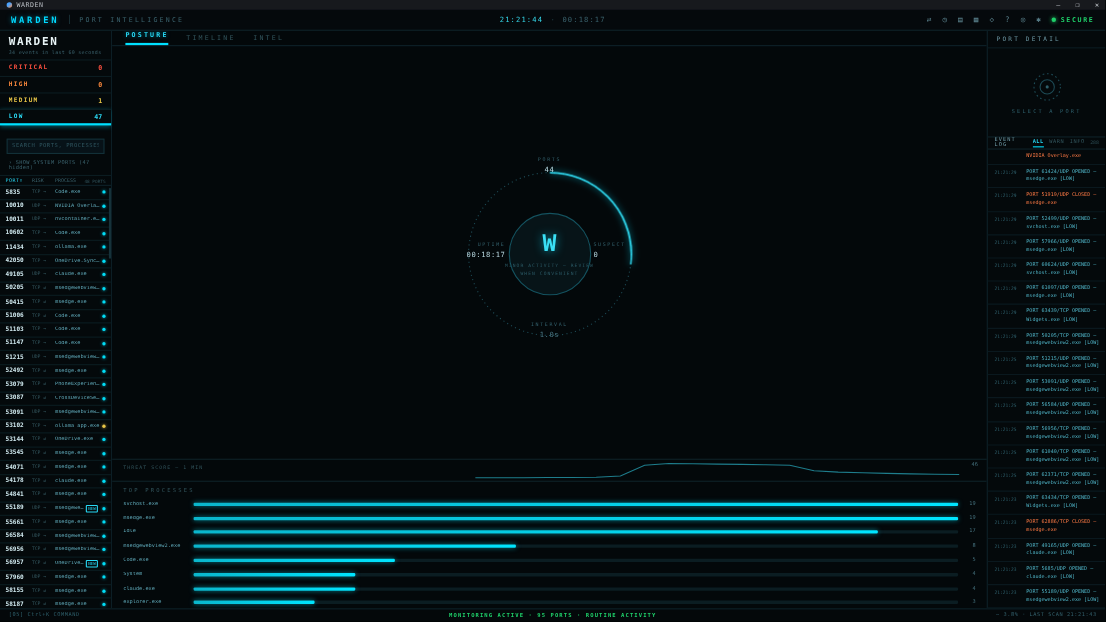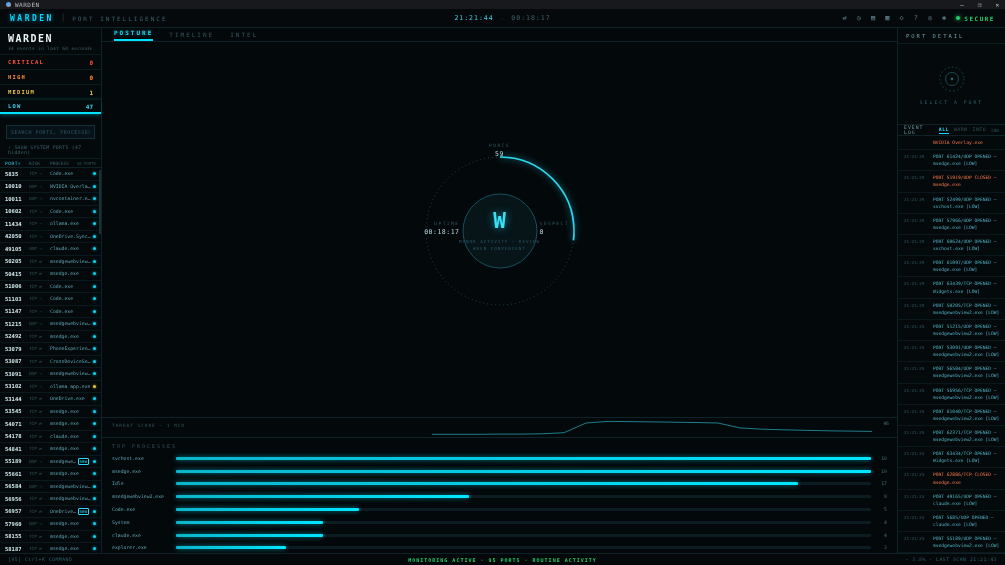--- a/index.html
+++ b/index.html
@@ -393,29 +393,33 @@
 
       <div class="stage">
         <div class="gauge">
           <svg width="170" height="170" viewBox="0 0 170 170">
             <circle cx="85" cy="85" r="74" fill="none" stroke="#1d4a55" stroke-width="1" stroke-dasharray="1 3"></circle>
             <circle id="gauge-arc" cx="85" cy="85" r="74" fill="none" stroke="#2ed4ea" stroke-width="1.6" transform="rotate(-90 85 85)" style="filter:drop-shadow(0 0 3px rgba(0,224,255,.7));" stroke-dasharray="125.5 465.0"></circle>
             <circle cx="85" cy="85" r="37" fill="#071418" stroke="#14525f" stroke-width="1"></circle>
           </svg>
           <div class="g-top">
             <div class="g-label">PORTS</div>
-            <div class="g-value">59</div>
+            <div class="g-value">44</div>
           </div>
           <div class="g-left">
             <div class="g-label">UPTIME</div>
             <div class="g-value">00:18:17</div>
           </div>
           <div class="g-right">
             <div class="g-label">SUSPECT</div>
             <div class="g-value">0</div>
+          </div>
+          <div class="g-bottom">
+            <div class="g-label">INTERVAL</div>
+            <div class="g-value dim">1.0s</div>
           </div>
           <div class="g-center">
             <div class="g-w">W</div>
             <div class="g-status">
               <div>MINOR ACTIVITY — REVIEW</div>
               <div>WHEN CONVENIENT</div>
             </div>
           </div>
         </div>
       </div>

